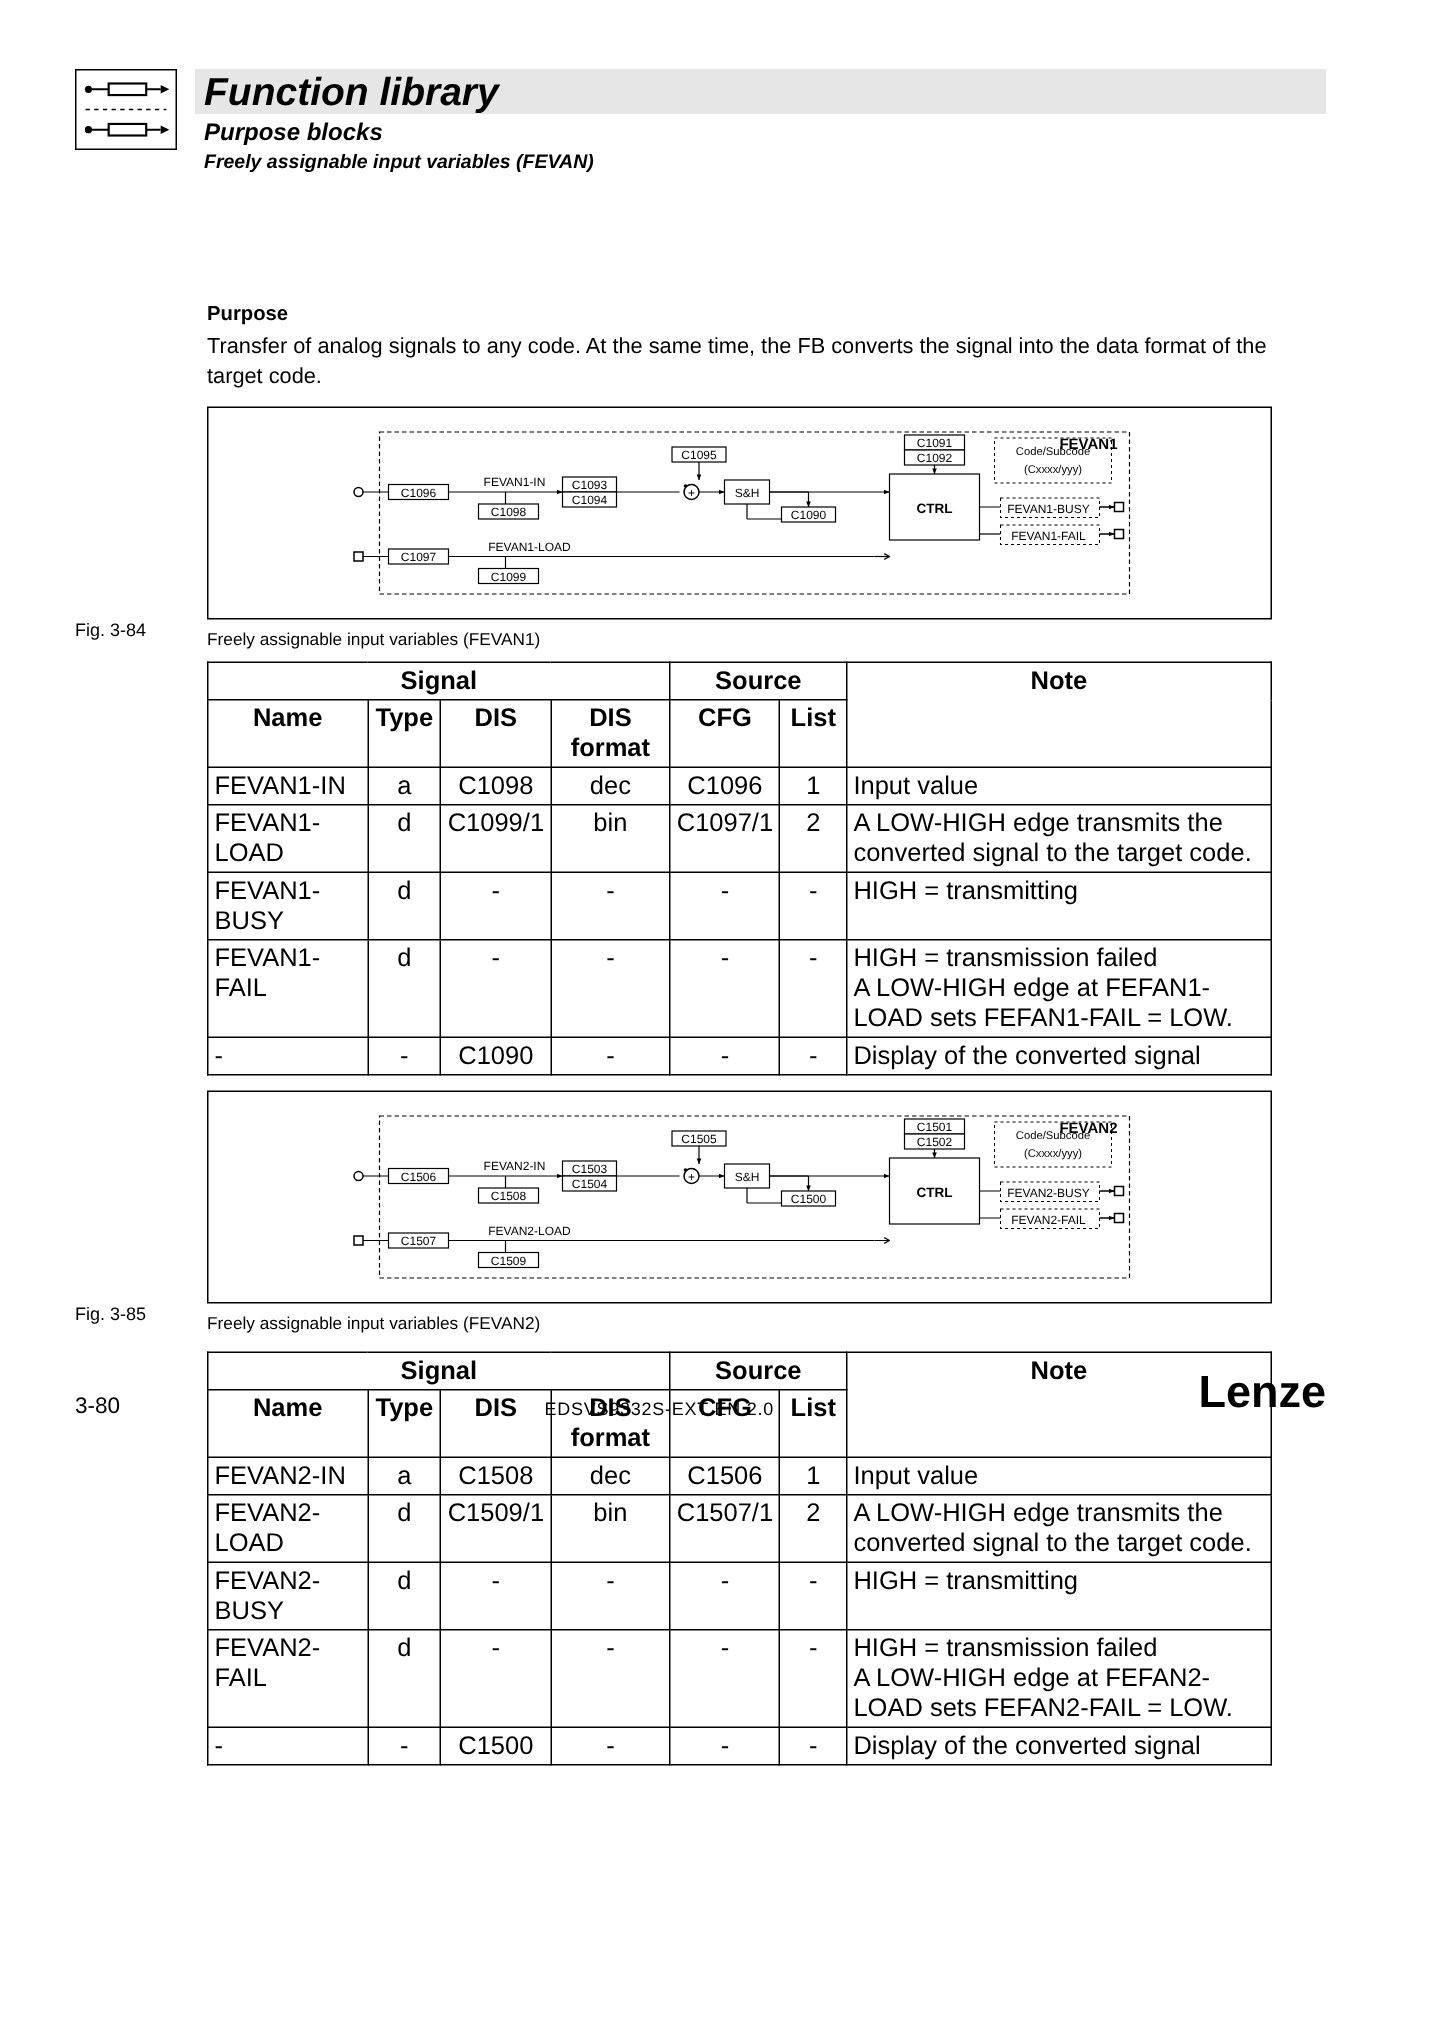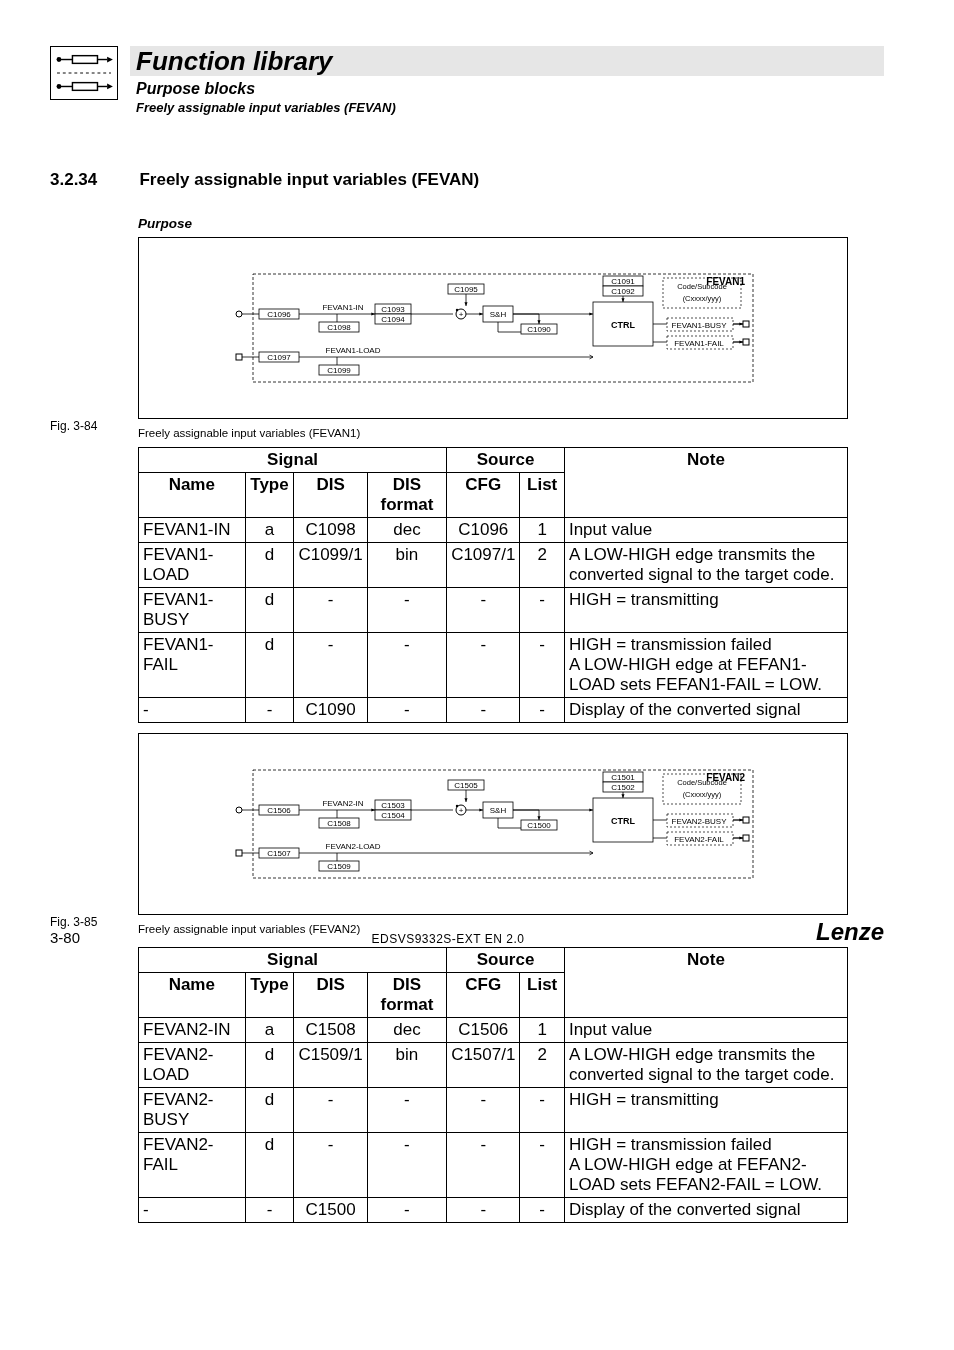--- a/index.html
+++ b/index.html
@@ -8,35 +8,35 @@
   .topicon { position:absolute; left:50px; top:46px; width:68px; height:54px; border:1.5px solid #000; box-sizing:border-box; }
   .topicon svg { width:100%; height:100%; }
   .header-band { position:absolute; left:130px; right:70px; top:46px; height:30px; background:#e6e6e6; display:flex; align-items:center; padding-left:6px; box-sizing:border-box; }
   .header-title { font-size:26px; font-weight:bold; font-style:italic; }
   .header-sub { position:absolute; left:136px; top:80px; font-size:16px; font-weight:bold; font-style:italic; }
   .header-sub2 { position:absolute; left:136px; top:100px; font-size:13px; font-weight:bold; font-style:italic; }
   .section-row { position:absolute; left:50px; top:170px; right:70px; }
   .sec-num { font-size:17px; font-weight:bold; display:inline-block; width:85px; vertical-align:top;}
   .sec-title { font-size:17px; font-weight:bold; display:inline-block; }
   .content { position:absolute; left:138px; right:70px; top:200px; }
-  .purpose-h { font-size:13.5px; font-weight:bold; margin-top:16px; margin-bottom:6px;font-style:italic;}
+  .purpose-h { font-size:13.5px; font-weight:bold; margin-top:1px; margin-bottom:6px;}
   .body-text { font-size:14.5px; line-height:1.35; margin-bottom:10px; }
-  .fig-outer { border:1px solid #000; padding:30px 10px; box-sizing:border-box; width:710px; }
+  .fig-outer { border:1px solid #000; padding:10px 10px; box-sizing:border-box; width:710px; }
   .fig-svg { display:block; margin:0 auto; }
   .fig-cap { font-size:11.5px; margin:8px 0 8px 0; }
   .cap-row { position:relative; left:0; width:800px}
   .cap-num { position:absolute; left:-88px; font-size:12px;text-align:right; }
   table.sig { border-collapse:collapse; width:710px; font-size:17px; margin-bottom:10px;}
   table.sig th, table.sig td { border:1px solid #000; padding:2px 4px; vertical-align:top; }
   table.sig th { text-align:center; font-weight:bold; }
   table.sig td.c { text-align:center; }
   .footer { position:absolute; bottom:34px; left:50px; right:70px; display:flex; justify-content:space-between; align-items:flex-end; font-size:14px;}
   .footer .pn { font-size:15px; }
   .footer .doc { font-size:12px; letter-spacing:0.5px;}
-  .footer .brand { font-size:24px; font-weight:bold; font-style:italic;}
+  .footer .brand { font-size:30px; font-weight:bold; }
 </style>
 </head>
 <body>
 <div class="page">
 
 <div class="topicon">
 <svg viewBox="0 0 68 54">
   <circle cx="8" cy="13" r="2.5" fill="#000"></circle>
   <line x1="10" y1="13" x2="22" y2="13" stroke="#000" stroke-width="1.5"></line>
   <rect x="22" y="9" width="26" height="8" fill="none" stroke="#000" stroke-width="1.5"></rect>
@@ -50,27 +50,24 @@
   <polygon points="58,38 64,41 58,44" fill="#000"></polygon>
 </svg>
 </div>
 
 <div class="header-band">
   <span class="header-title">Function library</span>
 </div>
 <div class="header-sub">Purpose blocks</div>
 <div class="header-sub2">Freely assignable input variables (FEVAN)</div>
 
-<div class="section-row">
-  <span class="sec-num">3.2.34</span>
-  <span class="sec-title">Freely assignable input variables (FEVAN)</span>
-</div>
 
 <div class="content">
   <div class="purpose-h">Purpose</div>
+  <div class="body-text">Transfer of analog signals to any code. At the same time, the FB converts the signal into the data format of the target code.</div>
 
   <div class="fig-outer">
     <svg class="fig-svg" id="svg-fig1" width="540" height="120" viewBox="0 0 540 120">
           <rect x="30" y="6" width="500" height="108" fill="none" stroke="#000" stroke-width="0.8" stroke-dasharray="3,2"></rect>
           <rect x="380" y="8" width="40" height="10" fill="#fff" stroke="#000" stroke-width="0.8"></rect>
           <text x="400" y="16" text-anchor="middle" font-size="8" font-family="Arial">C1091</text>
           <rect x="380" y="18" width="40" height="10" fill="#fff" stroke="#000" stroke-width="0.8"></rect>
           <text x="400" y="26" text-anchor="middle" font-size="8" font-family="Arial">C1092</text>
           <line x1="400" y1="28" x2="400" y2="34" stroke="#000" stroke-width="0.8" stroke-dasharray=""></line>
           <polygon points="400,34 398.4423266307654,30.31575602398846 401.5576733692346,30.31575602398846" fill="#000"></polygon>

